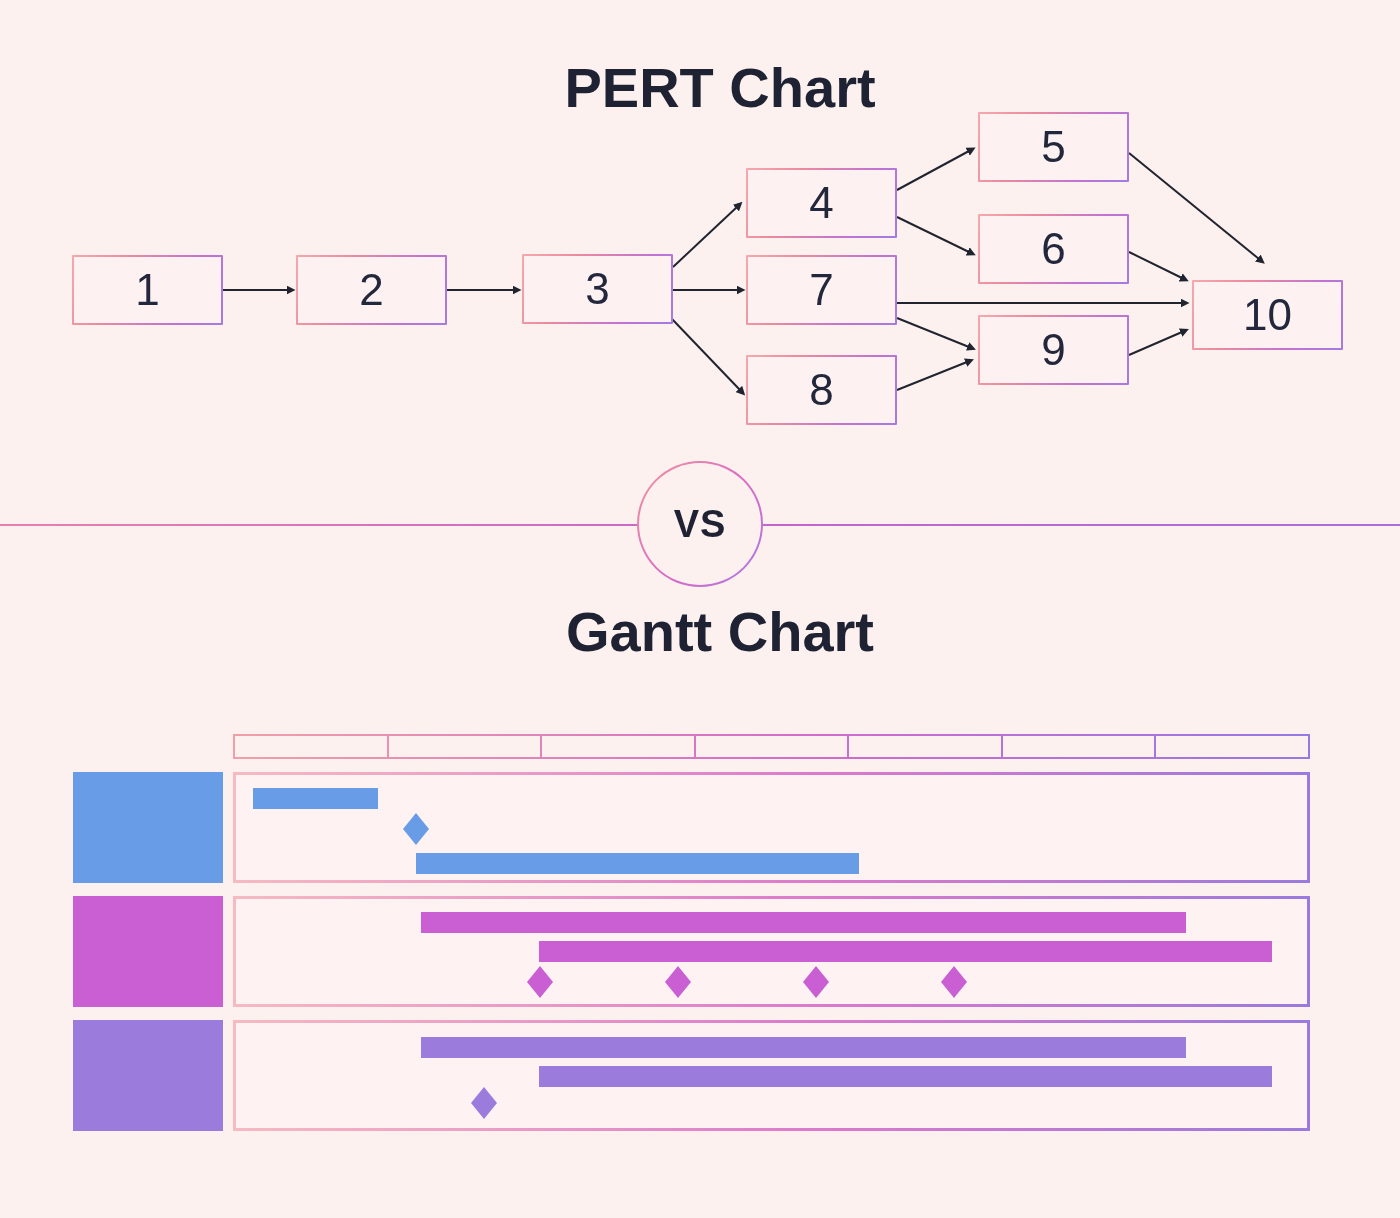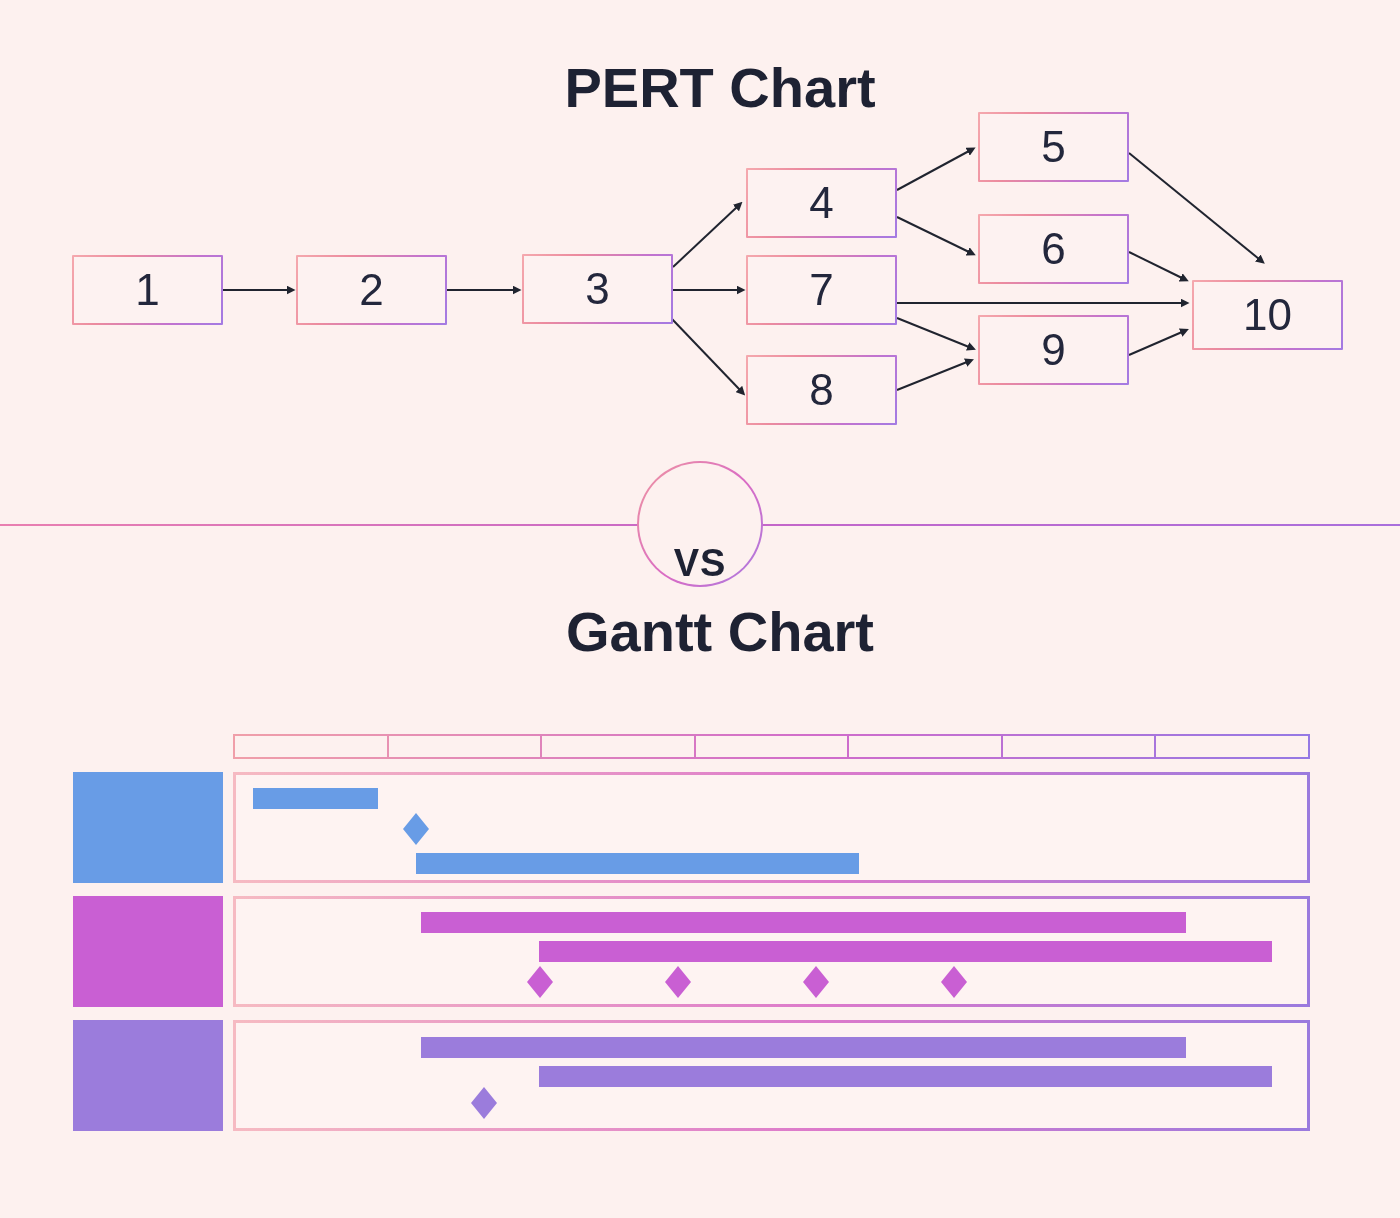--- a/index.html
+++ b/index.html
@@ -31,21 +31,21 @@
   
   #vs-line{
     position:absolute;left:0;top:524px;width:1400px;height:2px;
     background:linear-gradient(90deg,#e97fb0,#c466c9 55%,#a96fdc);
   }
   #vs-badge{
     position:absolute;left:637px;top:461px;width:126px;height:126px;box-sizing:border-box;
     border:2px solid transparent;border-radius:50%;
     background:linear-gradient(#fdf1ef,#fdf1ef) padding-box,
                linear-gradient(130deg,#ef96a0,#d96bc5 55%,#a87ce2) border-box;
-    display:flex;align-items:flex-end;justify-content:center;
+    display:flex;align-items:center;justify-content:center;
     font-size:38px;font-weight:700;color:#1e2233;letter-spacing:1px;
   }
 
   
   #timeline-header{
     position:absolute;left:233px;top:734px;width:1077px;height:25px;box-sizing:border-box;
     display:flex;gap:2px;padding:2px;
     background:linear-gradient(90deg,#f09fa9,#d06ccb 55%,#9579e4);
   }
   .timeline-cell{flex:1;background:#fdf1ef;}

